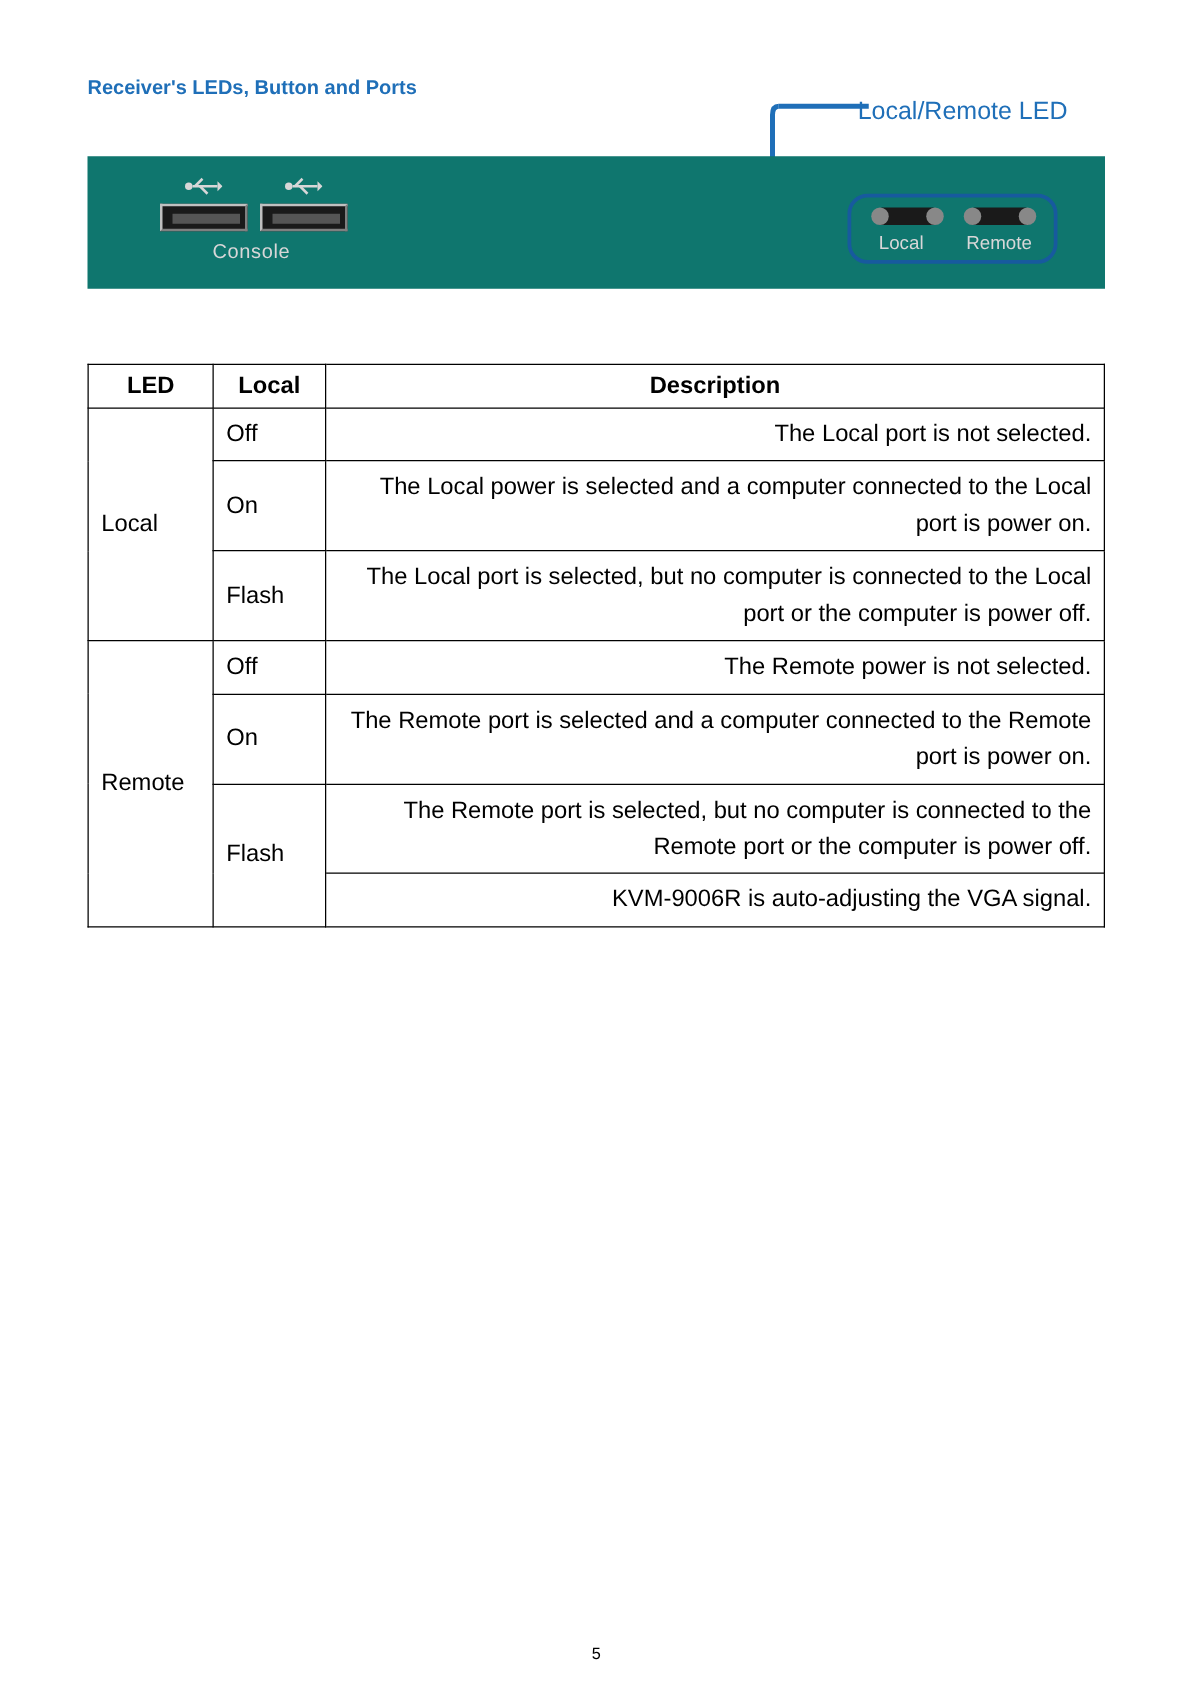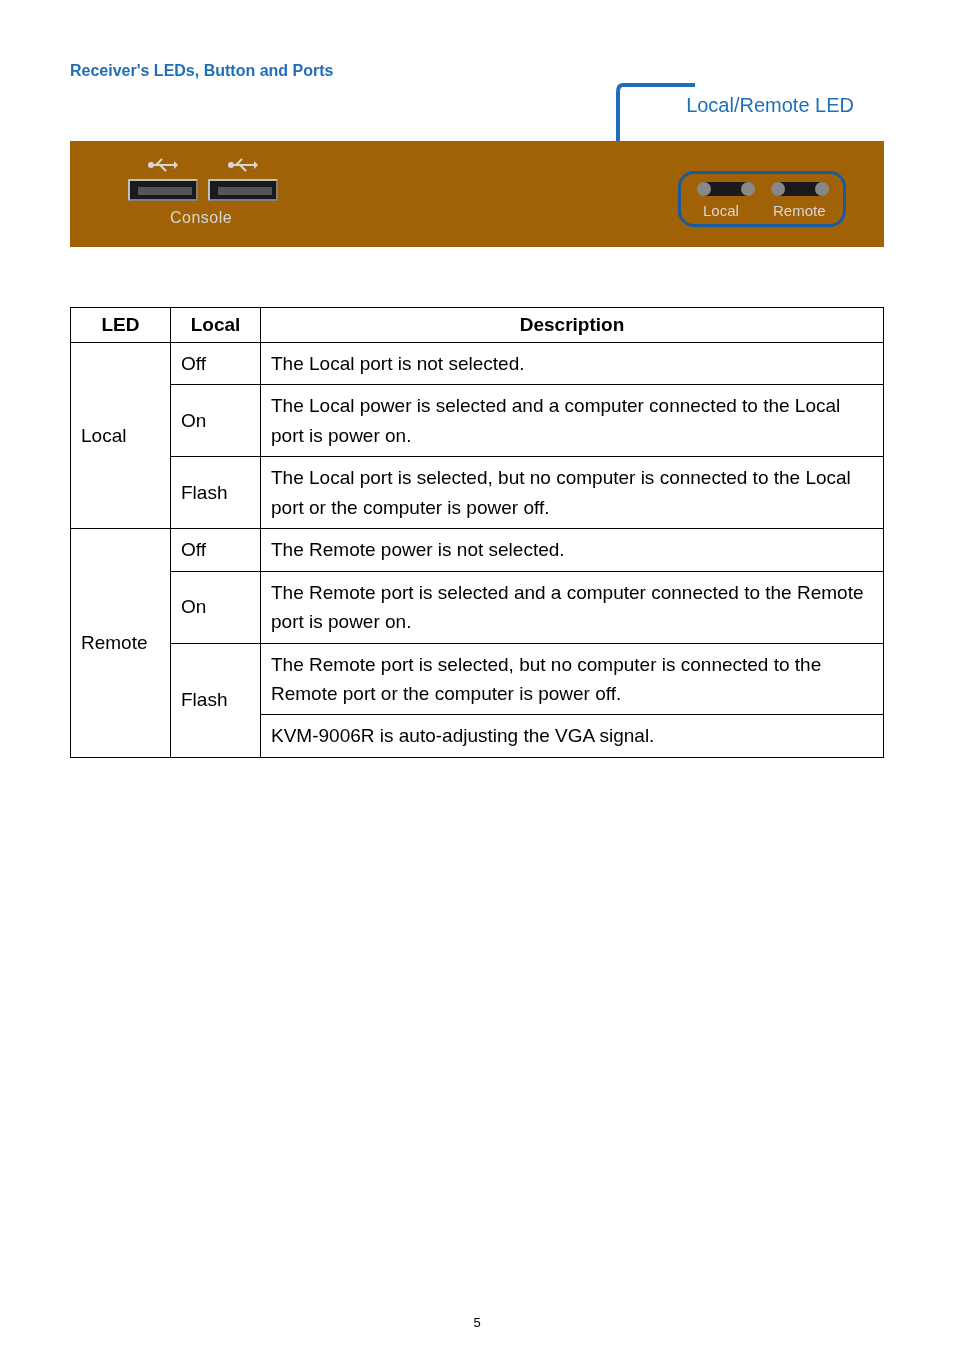--- a/index.html
+++ b/index.html
@@ -23,33 +23,33 @@
     margin-top: 2px;
   }
   .header-row {
     display: flex;
     align-items: flex-start;
     justify-content: space-between;
   }
   .label-right {
     color: #1f6fb8;
     font-size: 20px;
-    margin-top: 34px;
+    margin-top: 18px;
     margin-right: 30px;
   }
   .callout-wrap {
     position: absolute;
     top: 70px;
     left: 615px;
     width: 200px;
     height: 120px;
     pointer-events: none;
   }
   .panel {
-    background: #a16207;
+    background: #0f766e;
     width: 100%;
     height: 106px;
     margin-top: 24px;
     position: relative;
   }
   .arrow-icon {
     color: #d8d7d8;
     font-size: 22px;
     position: absolute;
   }
@@ -122,21 +122,21 @@
     border: 1.5px solid #000;
     padding: 6px 10px;
     vertical-align: middle;
   }
   table.desc th {
     text-align: center;
     font-weight: bold;
   }
   .col-led { width: 100px; text-align: left; }
   .col-status { width: 90px; text-align: left; }
-  .col-desc { text-align: left; line-height: 1.55; }
+  .col-desc { text-align: right; line-height: 1.55; }
   .page-num {
     position: absolute;
     bottom: 20px;
     left: 0;
     width: 100%;
     text-align: center;
     font-size: 13px;
   }
 </style>
 </head>

